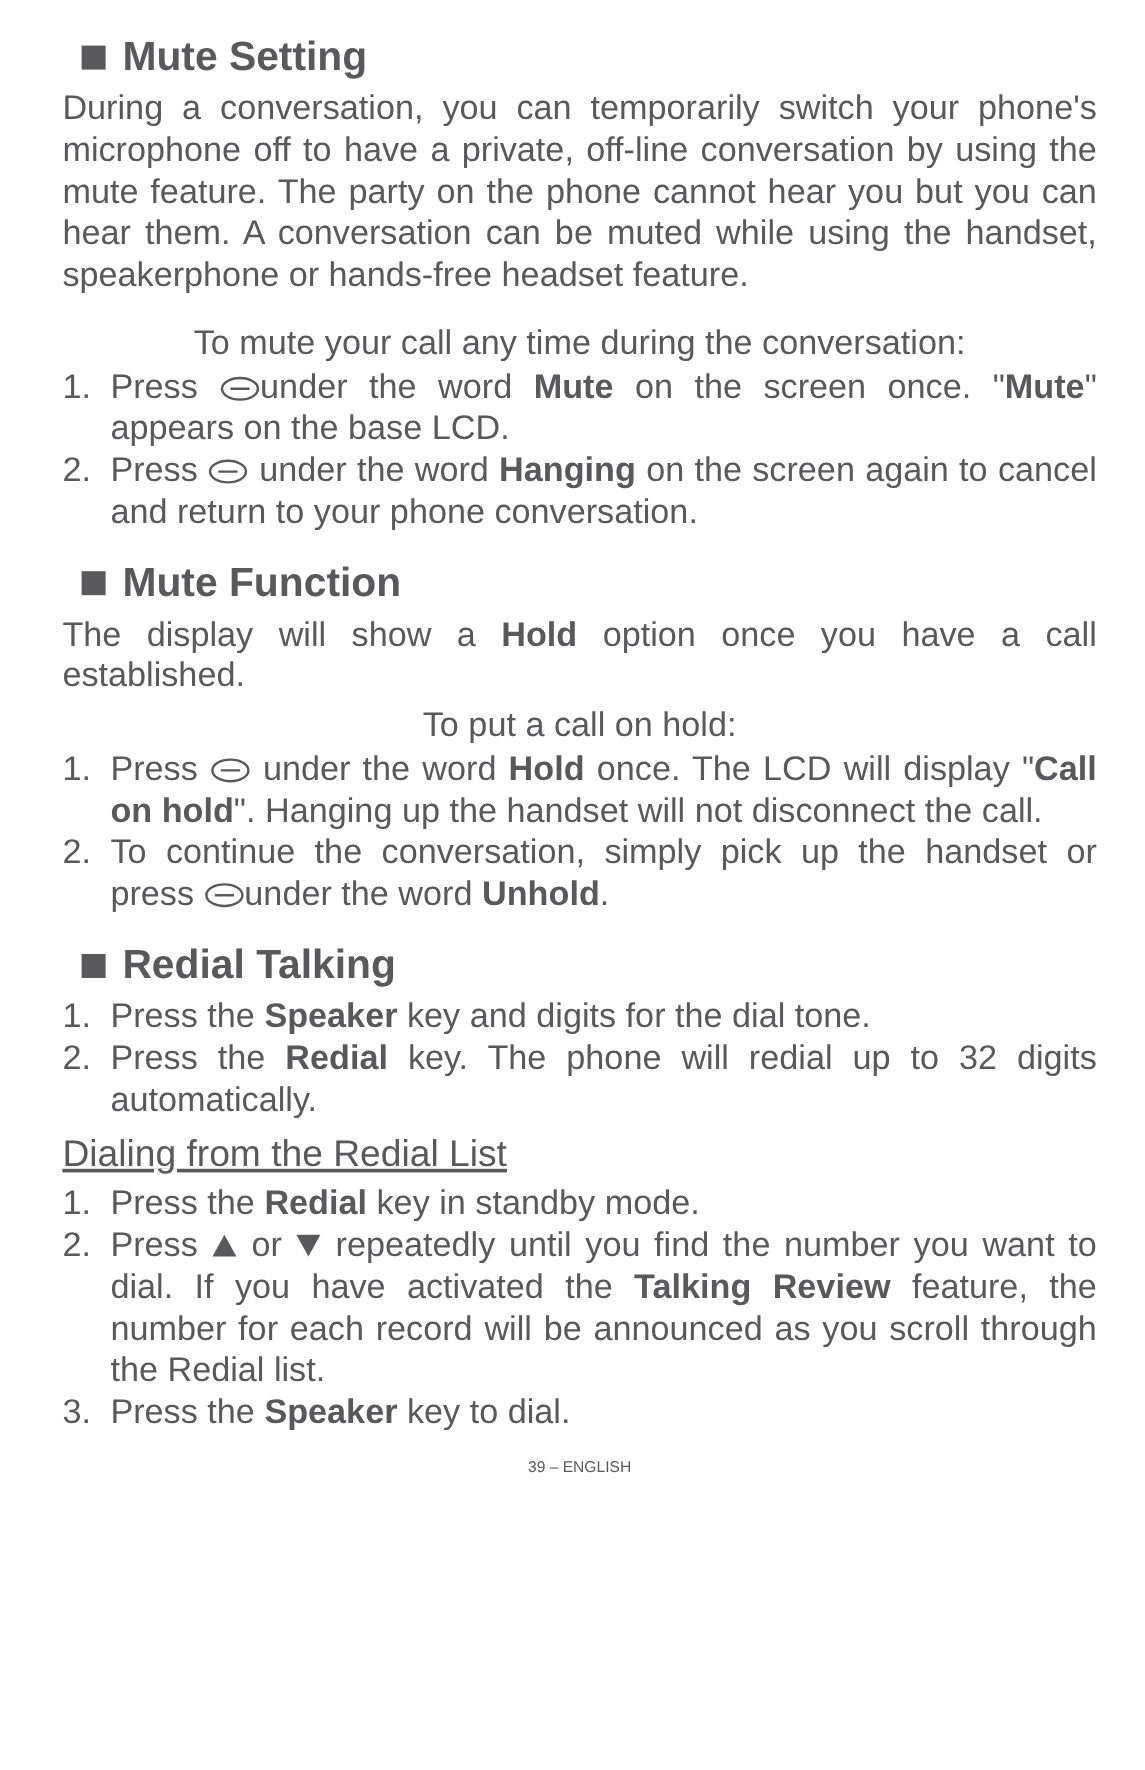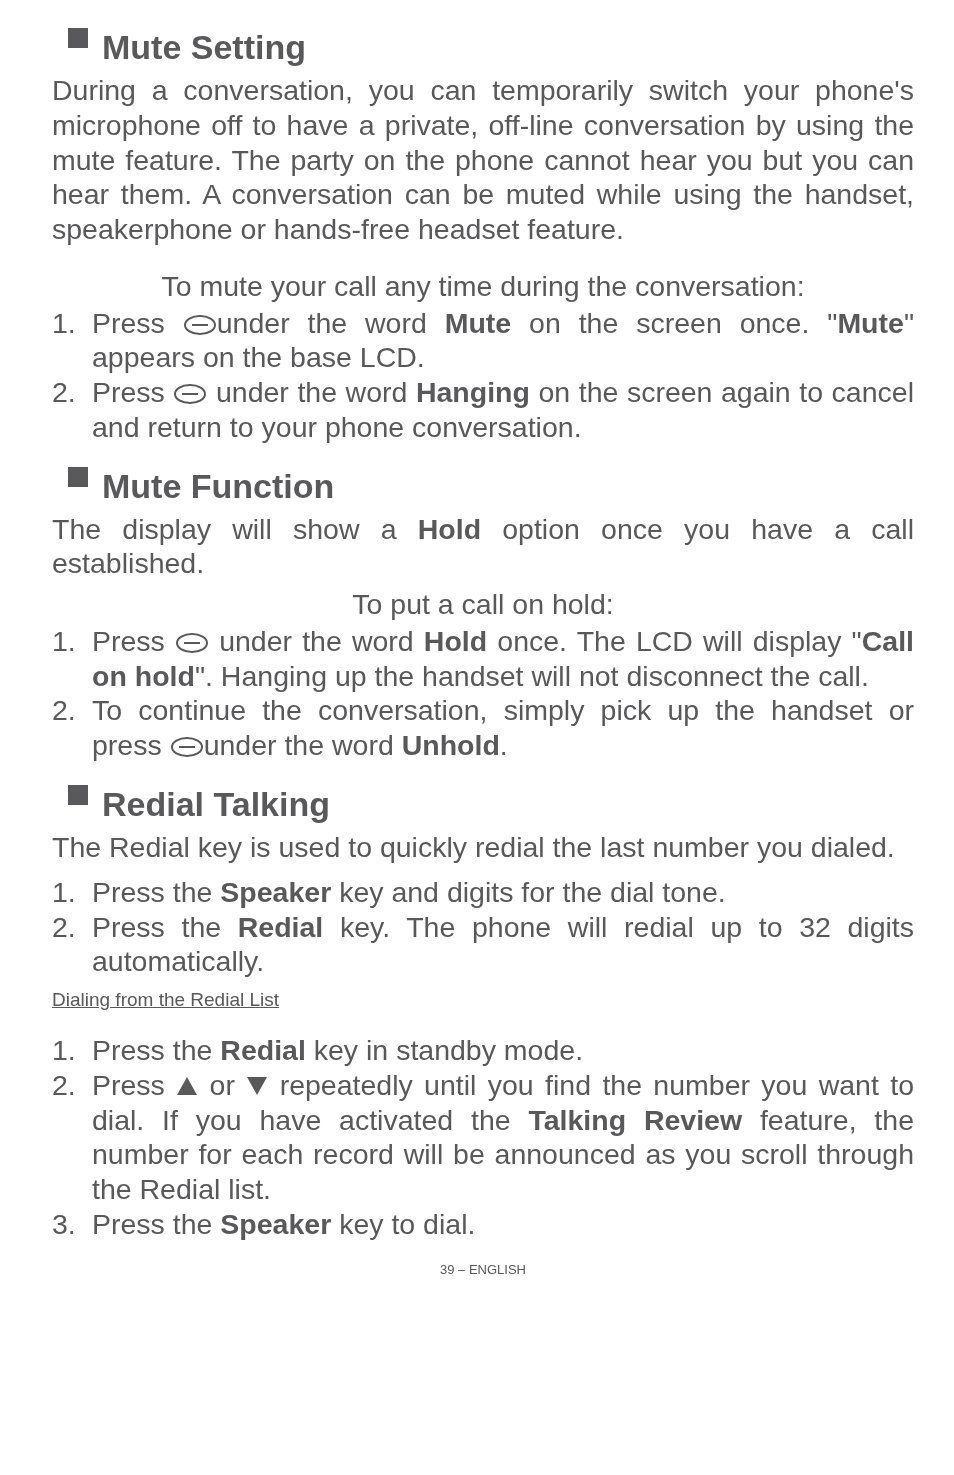--- a/index.html
+++ b/index.html
@@ -12,21 +12,21 @@
   }
   .page {
     padding: 28px 40px 20px 52px;
     box-sizing: border-box;
   }
   h2.section {
     font-size: 34px;
     font-weight: bold;
     margin: 0 0 6px 0;
     display: flex;
-    align-items: flex-start;
+    align-items: center;
     padding-left: 16px;
   }
   .bullet {
     display: inline-block;
     width: 20px;
     height: 20px;
     background: #59595b;
     margin-right: 14px;
     flex-shrink: 0;
   }
@@ -48,23 +48,23 @@
     display: flex;
     margin: 0;
   }
   .num {
     flex: 0 0 40px;
   }
   .step-body { flex: 1; text-align: justify; }
   .step-body.left { text-align: left; }
   .bold { font-weight: bold; }
   .sub {
-    font-size: 19px;
+    font-size: 31px;
     text-decoration: underline;
-    margin: 0 0 22px 0;
+    margin: 0 0 6px 0;
   }
   .footer {
     text-align: center;
     font-size: 13px;
     margin-top: 20px;
   }
   svg.softkey {
     width: 34px;
     height: 22px;
     vertical-align: -3px;
@@ -141,21 +141,20 @@
             <use href="#softkey-g"></use>
           </svg><span>under the word </span><span class="bold">Unhold</span><span>.</span></span>
     </li>
   </ol>
 
   <h2 class="section">
     <span class="bullet"></span>
     <span>Redial Talking</span>
   </h2>
 
-  <p class="body just" style="margin-bottom:10px">The Redial key is used to quickly redial the last number you dialed.</p>
 
   <ol class="steps" style="margin-bottom:10px">
     <li>
       <span class="num">1.</span>
       <span class="step-body left"><span>Press the </span><span class="bold">Speaker</span><span> key and digits for the dial tone.</span></span>
     </li>
     <li>
       <span class="num">2.</span>
       <span class="step-body"><span>Press the </span><span class="bold">Redial</span><span> key. The phone will redial up to 32 digits automatically.</span></span>
     </li>

